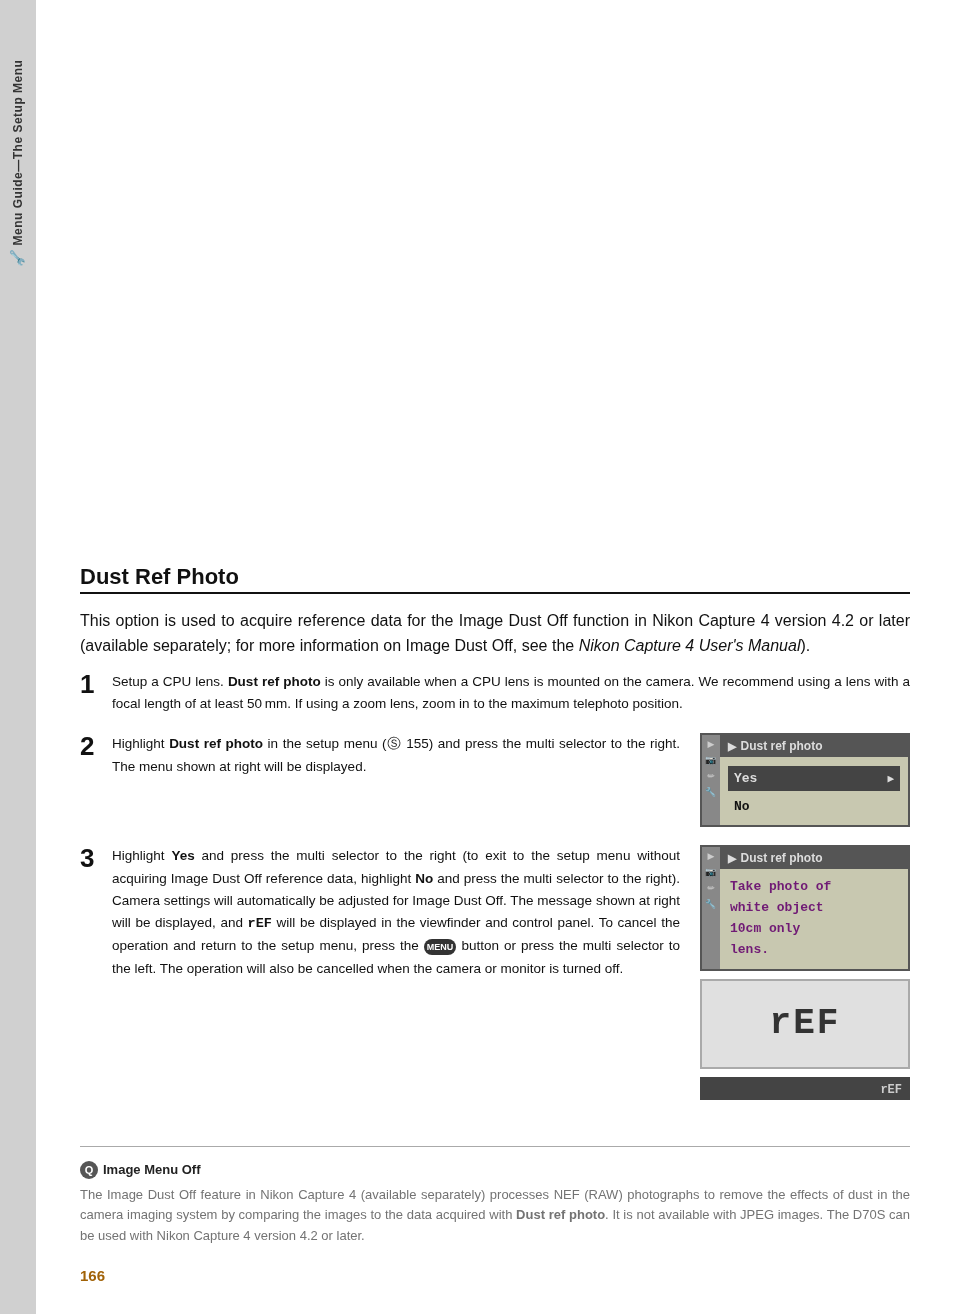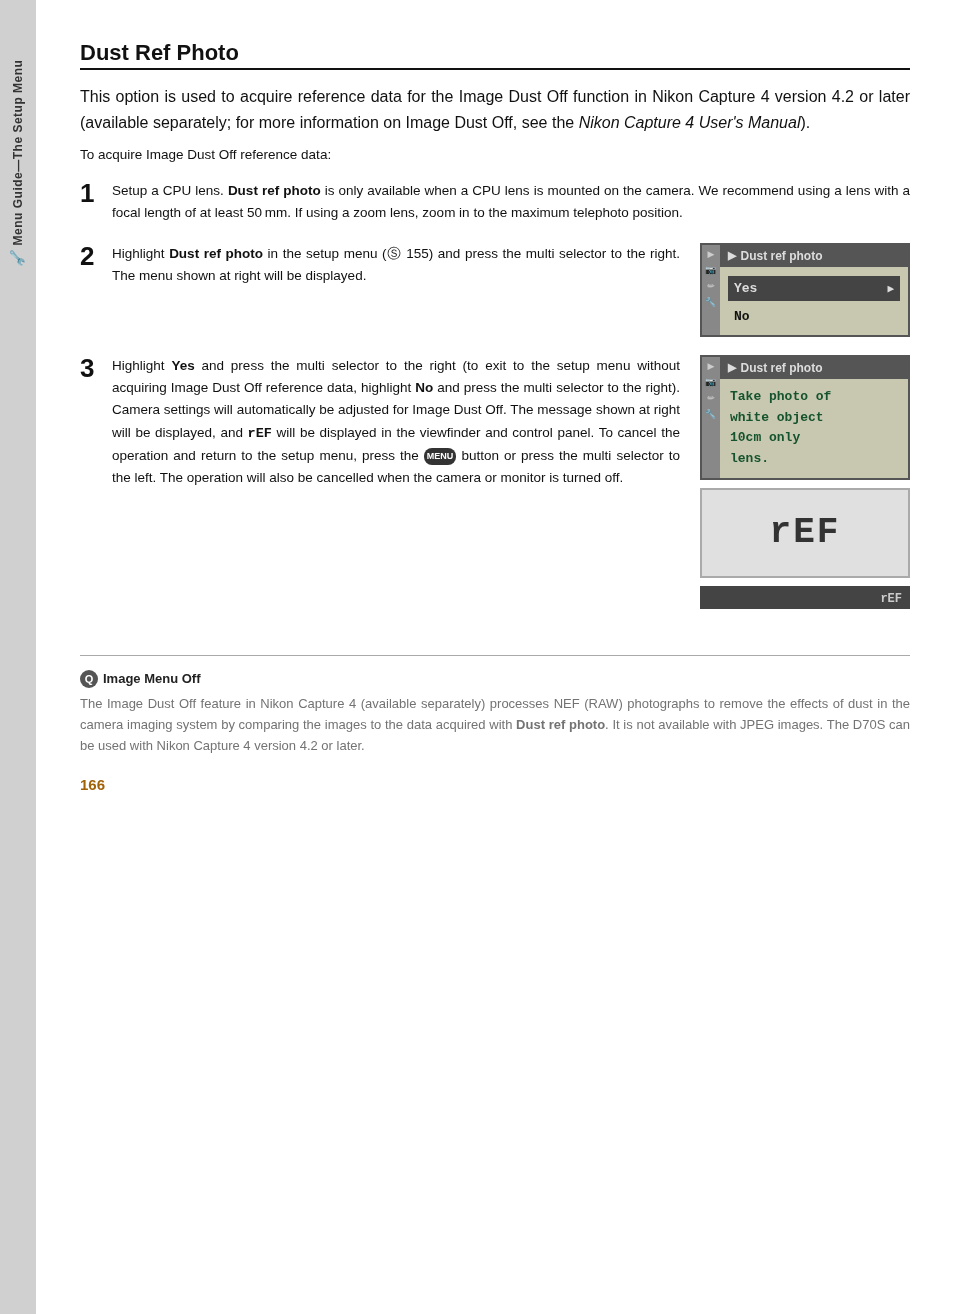--- a/index.html
+++ b/index.html
@@ -50,20 +50,21 @@
       font-size: 14px;
     }
 
     
     .main-content {
       flex: 1;
       padding: 40px 44px 30px 44px;
       background: #fff;
       display: flex;
       flex-direction: column;
+      justify-content: flex-end;
     }
 
     
     .page-title {
       font-size: 22px;
       font-weight: bold;
       color: #111;
       border-bottom: 2px solid #111;
       display: inline-block;
       padding-bottom: 2px;
@@ -192,21 +193,21 @@
       color: #111;
     }
 
     
     .lcd-message-body {
       background: #c8c8b0;
       padding: 8px 10px;
       font-family: 'Courier New', monospace;
       font-size: 13px;
       font-weight: bold;
-      color: #14532d;
+      color: #701a75;
       line-height: 1.6;
     }
 
     
     .ref-box {
       background: #e0e0e0;
       border: 2px solid #aaa;
       width: 210px;
       height: 90px;
       display: flex;
@@ -368,21 +369,20 @@
   </div>
 
   <div class="main-content">
 
     <h1 class="page-title">Dust Ref Photo</h1>
 
     <p class="intro-para">
       <span>This option is used to acquire reference data for the Image Dust Off function in Nikon Capture 4 version 4.2 or later (available separately; for more information on Image Dust Off, see the </span><em>Nikon Capture 4 User's Manual</em><span>).</span>
     </p>
 
-    <p class="acquire-line">To acquire Image Dust Off reference data:</p>
 
     <div class="step">
       <div class="step-number">1</div>
       <div class="step-content">
         <span>Setup a CPU lens.  </span><strong>Dust ref photo</strong><span> is only available when a CPU lens is mounted on the camera.  We recommend using a lens with a focal length of at least 50 mm.  If using a zoom lens, zoom in to the maximum telephoto position.</span>
       </div>
     </div>
 
     <div class="step2-row">
       <div class="step2-left">

